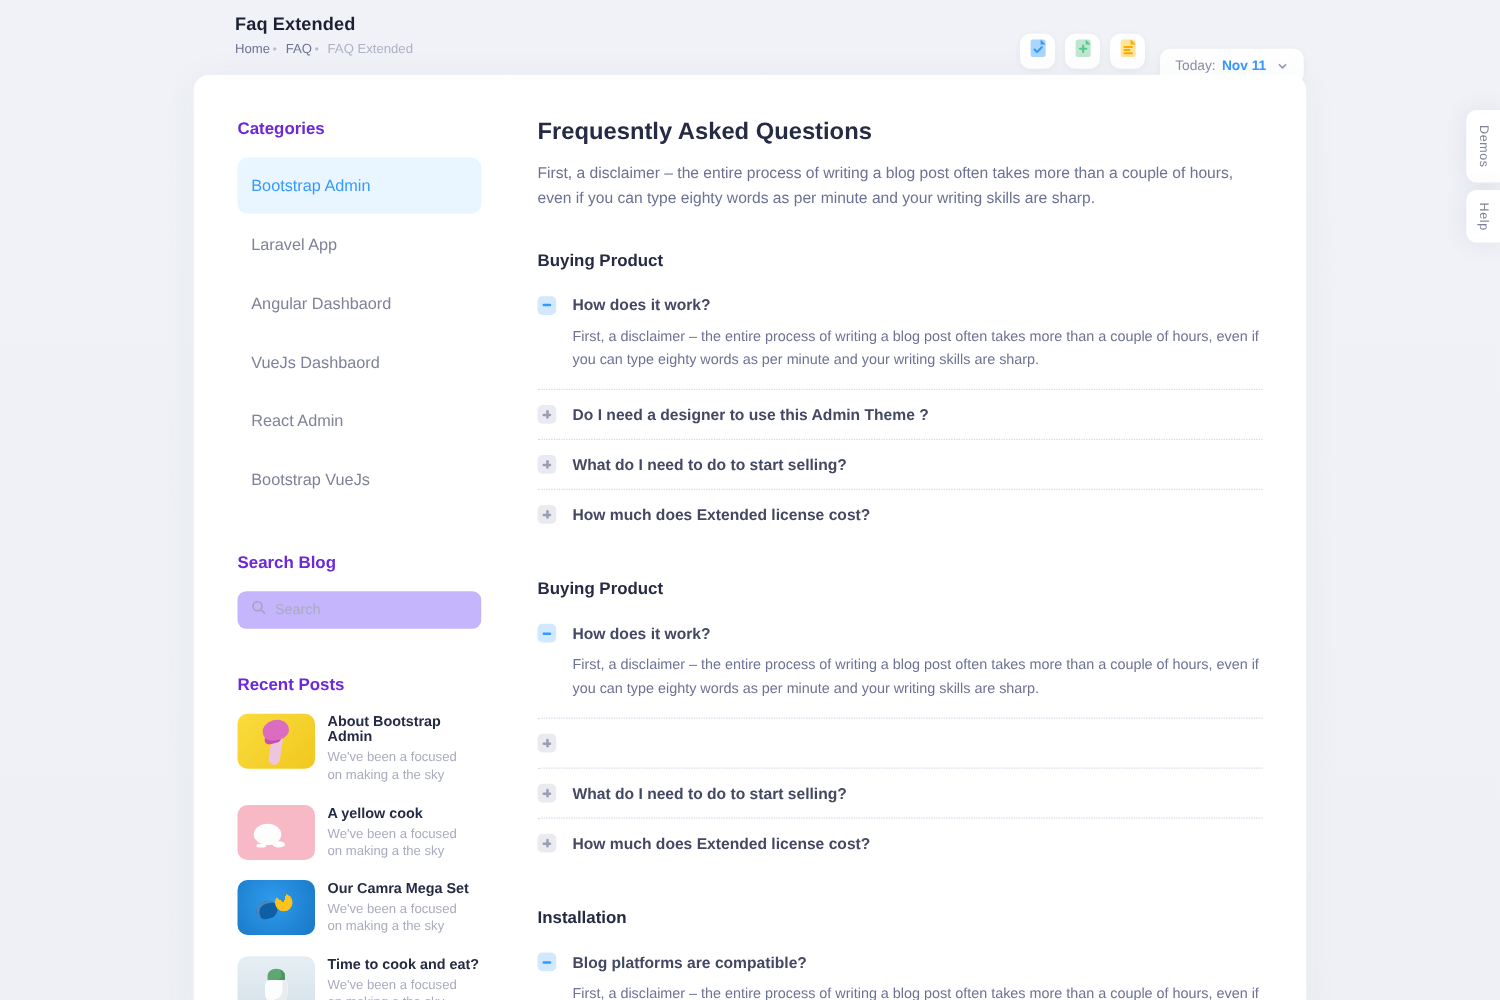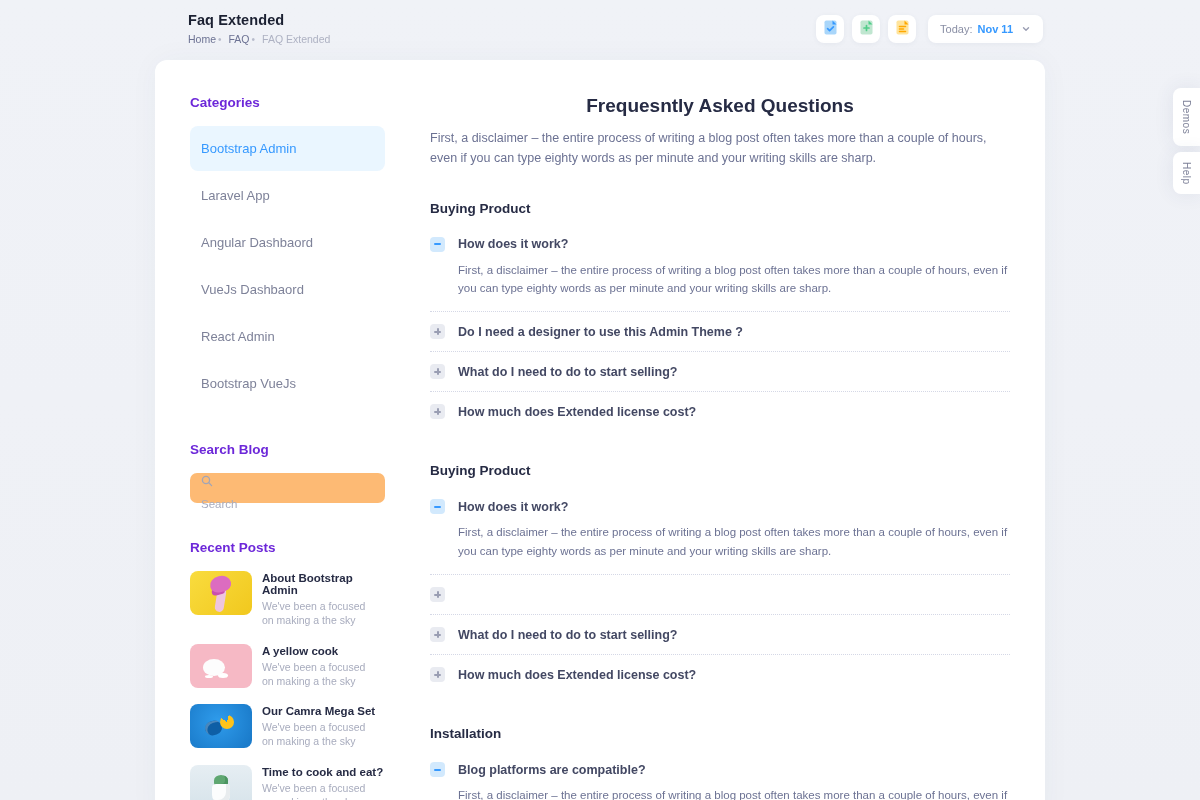--- a/index.html
+++ b/index.html
@@ -13,38 +13,38 @@
   
   .top-header { position:absolute; left:172px; top:12px;margin-left:16px; }
   .page-title { font-size:14.5px; font-weight:700; color:#1b2032; letter-spacing:.1px; }
   .breadcrumb { margin-top:5px; font-size:10.5px; color:#6c7293; display:flex; align-items:center; }
   .crumb { cursor:pointer; }
   .crumb-dot { color:#b8bccc; font-size:10px; margin:0 7px 0 2px; }
   .crumb-last { color:#aeb2c3; }
 
   .header-actions { position:absolute; right:157px; top:15px; display:flex; align-items:center; gap:8px; }
   .icon-btn { width:28px; height:28px; background:#fff; border-radius:8px; display:flex; align-items:center; justify-content:center; box-shadow:0 1px 5px rgba(56,71,109,.06); cursor:pointer; }
-  .date-pill { height:28px; background:#fff; border-radius:8px; display:flex; align-items:center; gap:5px; padding:0 12px; margin-left:4px; box-shadow:0 1px 5px rgba(56,71,109,.06); cursor:pointer; }
+  .date-pill { height:28px; background:#fff; border-radius:8px; display:flex; align-items:center; gap:5px; padding:0 12px; margin-left:4px; box-shadow:0 1px 5px rgba(56,71,109,.06); cursor:pointer;margin-top:24px; }
   .date-label { font-size:11px; color:#8a8fa5; }
   .date-value { font-size:11px; font-weight:700; color:#3699FF; }
   .chev { margin-left:3px; display:flex; }
 
   
   .card { position:absolute; left:155px; right:155px; top:60px; height:760px; background:#fff; border-radius:12px 12px 0 0; box-shadow:0 0 30px rgba(56,71,109,.04); }
   .card-inner { display:flex; padding:35px 35px 0; gap:45px; }
 
   
   .sidebar { width:195px; flex:none; }
   .side-title { font-size:13.5px; font-weight:700; color:#6d28d9; }
   .cat-list { margin-top:16px; }
   .cat-item { height:45px; display:flex; align-items:center; padding:0 11px; border-radius:8px; font-size:13px; color:#7e8299; margin-bottom:2px; cursor:pointer; }
   .cat-item.active { background:#eaf6ff; color:#3699FF; }
 
   .search-section { margin-top:36px; }
-  .search-box { margin-top:16px; height:30px; background:#fdba74; border-radius:7px; display:flex; padding:0 11px; gap:7px;flex-direction:column; }
+  .search-box { margin-top:16px; height:30px; background:#c4b5fd; border-radius:7px; display:flex; align-items:center; padding:0 11px; gap:7px; }
   .search-box input { border:0; background:transparent; outline:none; font-size:11.5px; color:#5e6278; width:100%; font-family:inherit; }
   ::placeholder { color:#a8acbe; opacity:1; }
 
   .posts-section { margin-top:37px; }
   .post-item { display:flex; gap:10px; margin-top:16px; cursor:pointer; }
   .thumb { width:62px; height:44px; border-radius:8px; flex:none; position:relative; overflow:hidden; }
   .thumb i { position:absolute; display:block; }
   .thumb-1 { background:linear-gradient(135deg,#f9dc3e,#f1c81e); }
   .t1-stem { left:26px; top:17px; width:9px; height:24px; background:#eec5de; border-radius:5px; transform:rotate(9deg); }
   .t1-bloom { left:20px; top:5px; width:21px; height:16px; background:#dc6cc0; border-radius:55% 55% 45% 45%; transform:rotate(-14deg); box-shadow:-4px 6px 0 -4px #c94fae; }
@@ -55,21 +55,21 @@
   .t3-pac { left:30px; top:11px; width:14px; height:14px; border-radius:50%; background:conic-gradient(from 305deg,transparent 0 70deg,#fec31b 70deg 360deg); }
   .thumb-4 { background:linear-gradient(180deg,#e6eef3,#d6e3ea); }
   .t4-plant { left:24px; top:10px; width:14px; height:11px; background:#5fa771; border-radius:55% 55% 35% 35%; box-shadow:inset -3px -2px 0 #4c9560; }
   .t4-pot { left:22px; top:19px; width:18px; height:19px; background:#fcfdfd; border-radius:4px 4px 8px 8px; box-shadow:inset -4px -3px 0 #e8ecee; }
   .post-body { padding-top:1px; }
   .post-title { font-size:11.5px; font-weight:700; color:#262b44; }
   .post-desc { font-size:10.5px; color:#a8acbe; line-height:1.32; margin-top:4px; width:114px; }
 
   
   .content { flex:1; min-width:0; }
-  .main-title { font-size:19px; font-weight:700; color:#262b44;text-align:center; }
+  .main-title { font-size:19px; font-weight:700; color:#262b44; }
   .intro { margin-top:11px; font-size:12.5px; color:#6c7293; line-height:1.62; }
 
   .faq-section { margin-top:32px; }
   .faq-section-title { font-size:13.5px; font-weight:700; color:#262b44; }
   .faq-list { margin-top:9px; }
   .faq-item { padding:12px 0; }
   .faq-row { display:flex; align-items:center; gap:13px; cursor:pointer; }
   .toggle { width:15px; height:15px; border-radius:4px; flex:none; position:relative; }
   .toggle.minus { background:#d2e9fd; }
   .toggle.minus::after { content:""; position:absolute; left:4px; top:6.5px; width:7px; height:2px; border-radius:1px; background:#3699FF; }

